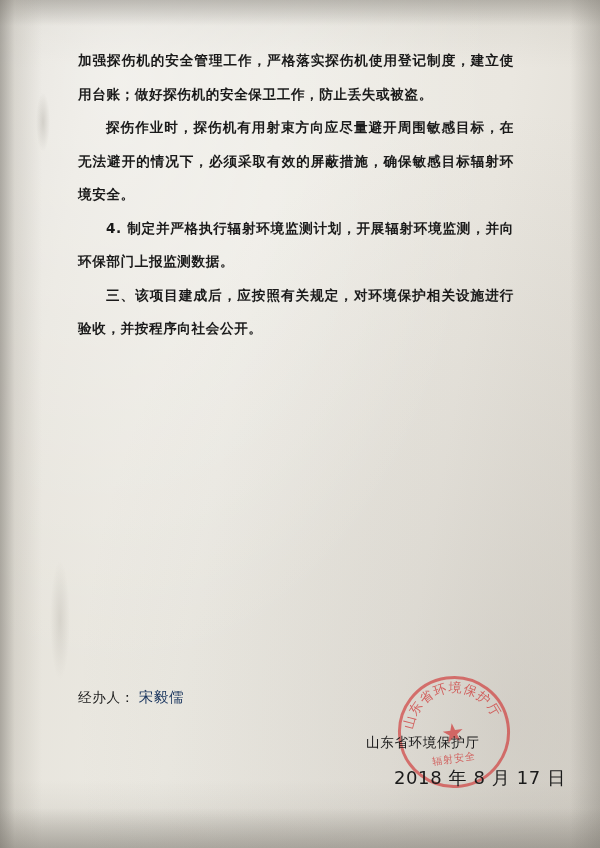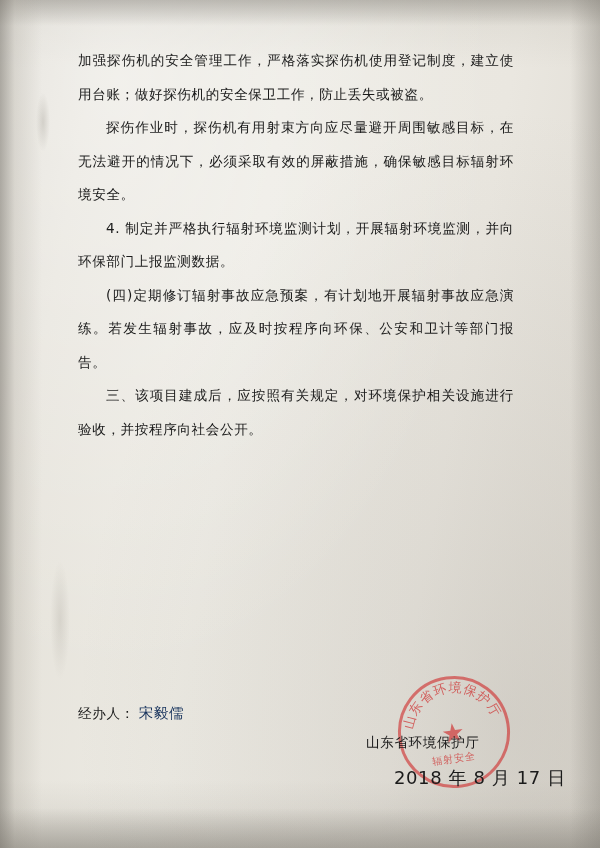--- a/index.html
+++ b/index.html
@@ -69,28 +69,29 @@
     color: #1a1a1a;
     font-family: "DejaVu Sans", sans-serif;
     font-size: 13.6px;
     line-height: 33.5px;
     letter-spacing: 0.6px;
     text-align: justify;
     text-justify: inter-character;
   }
   #body-text p {
     margin: 0 16px 0 0;
+    font-weight: bold;
   }
   #body-text p.ind {
     text-indent: 28px;
   }
   .sig-row {
     position: absolute;
     left: 78px;
-    top: 704px;
+    top: 688px;
     width: 452px;
     font-size: 13.6px;
     letter-spacing: 0.6px;
     color: #1a1a1a;
   }
   .sig-label { display: inline-block; }
   .sig-name {
     display: inline-block;
     margin-left: 4px;
     color: #16325c;
@@ -190,21 +191,20 @@
   <div class="edge-left"></div>
   <div class="edge-right"></div>
   <div class="edge-bottom"></div>
   <div class="smudge-a"></div>
   <div class="smudge-b"></div>
 
   <div id="body-text">
     <p>加强探伤机的安全管理工作，严格落实探伤机使用登记制度，建立使用台账；做好探伤机的安全保卫工作，防止丢失或被盗。</p>
     <p class="ind">探伤作业时，探伤机有用射束方向应尽量避开周围敏感目标，在无法避开的情况下，必须采取有效的屏蔽措施，确保敏感目标辐射环境安全。</p>
     <p class="ind">4. 制定并严格执行辐射环境监测计划，开展辐射环境监测，并向环保部门上报监测数据。</p>
-    <p class="ind">(四)定期修订辐射事故应急预案，有计划地开展辐射事故应急演练。若发生辐射事故，应及时按程序向环保、公安和卫计等部门报告。</p>
     <p class="ind">三、该项目建成后，应按照有关规定，对环境保护相关设施进行验收，并按程序向社会公开。</p>
 
   </div>
 
   <div class="sig-row">
     <span class="sig-label">经办人：</span><span class="sig-name">宋毅儒</span>
   </div>
 
   <div class="seal">
     <div class="ring"></div>

